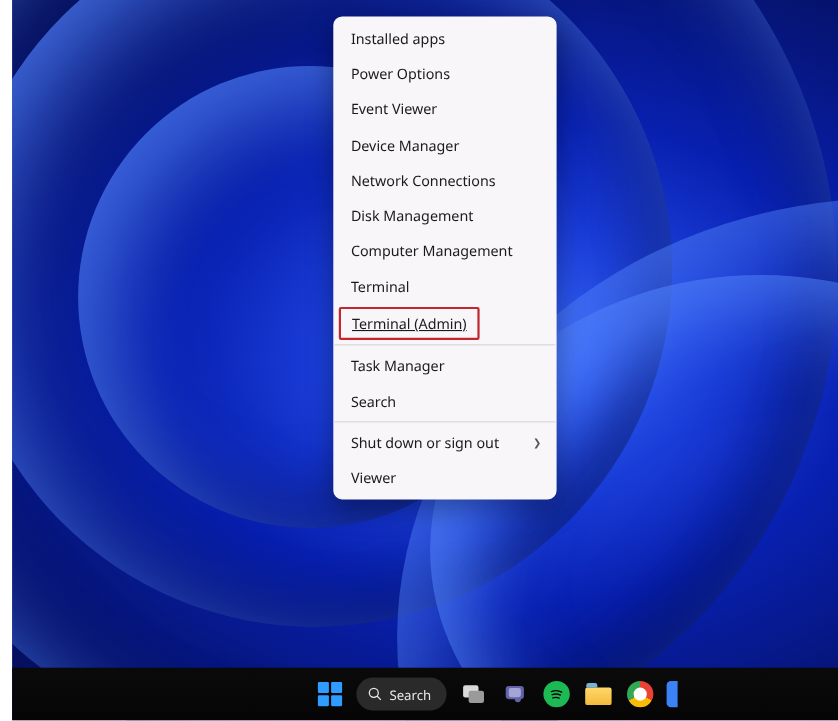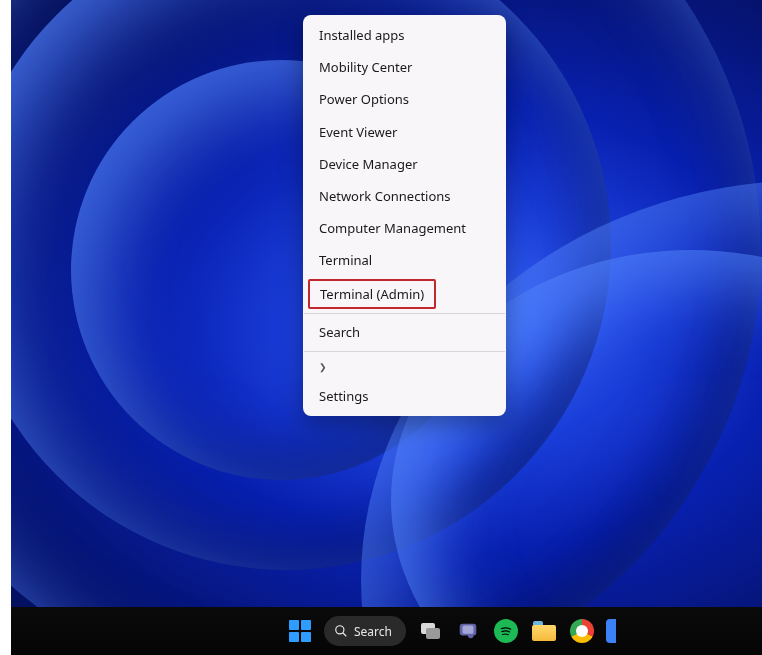--- a/index.html
+++ b/index.html
@@ -62,20 +62,21 @@
   .context-menu .highlight-wrap {
     display:inline-block;
     border:2px solid #c1272d;
     border-radius:2px;
     padding:5px 10px 5px 10px;
     margin:2px 0 2px 4px;
     font-size:13px;
     color:#1a1a1a;
     line-height:1.3;
     cursor:default;
+    text-decoration:underline;
   }
   .chevron {
     font-size:9px;
     color:#555;
     margin-right:-2px;
   }
 
   
   .taskbar {
     position:absolute;
@@ -170,58 +171,62 @@
   <div class="arc a3"></div>
   <div class="arc a4"></div>
   <div class="arc a5"></div>
 
   <div class="context-menu">
 
     <div class="item">
         <span>Installed apps</span>
       </div>
     <div class="item">
-        <span>Mobility Center</span>
-      </div>
-    <div class="item">
         <span>Power Options</span>
       </div>
     <div class="item">
         <span>Event Viewer</span>
       </div>
     <div class="item">
         <span>Device Manager</span>
       </div>
     <div class="item">
         <span>Network Connections</span>
+      </div>
+    <div class="item">
+        <span>Disk Management</span>
       </div>
     <div class="item">
         <span>Computer Management</span>
       </div>
     <div class="item">
         <span>Terminal</span>
       </div>
 
     <div>
       <span class="highlight-wrap">Terminal (Admin)</span>
     </div>
 
     <div class="divider"></div>
 
     <div class="item">
+        <span>Task Manager</span>
+      </div>
+    <div class="item">
         <span>Search</span>
       </div>
 
     <div class="divider"></div>
 
     <div class="item">
+      <span>Shut down or sign out</span>
       <span class="chevron">❯</span>
     </div>
     <div class="item">
-        <span>Settings</span>
+        <span>Viewer</span>
       </div>
   </div>
 
   <div class="taskbar">
 
     <div class="task-icon">
       <div class="start-logo">
         <span></span>
           <span></span>
           <span></span>

